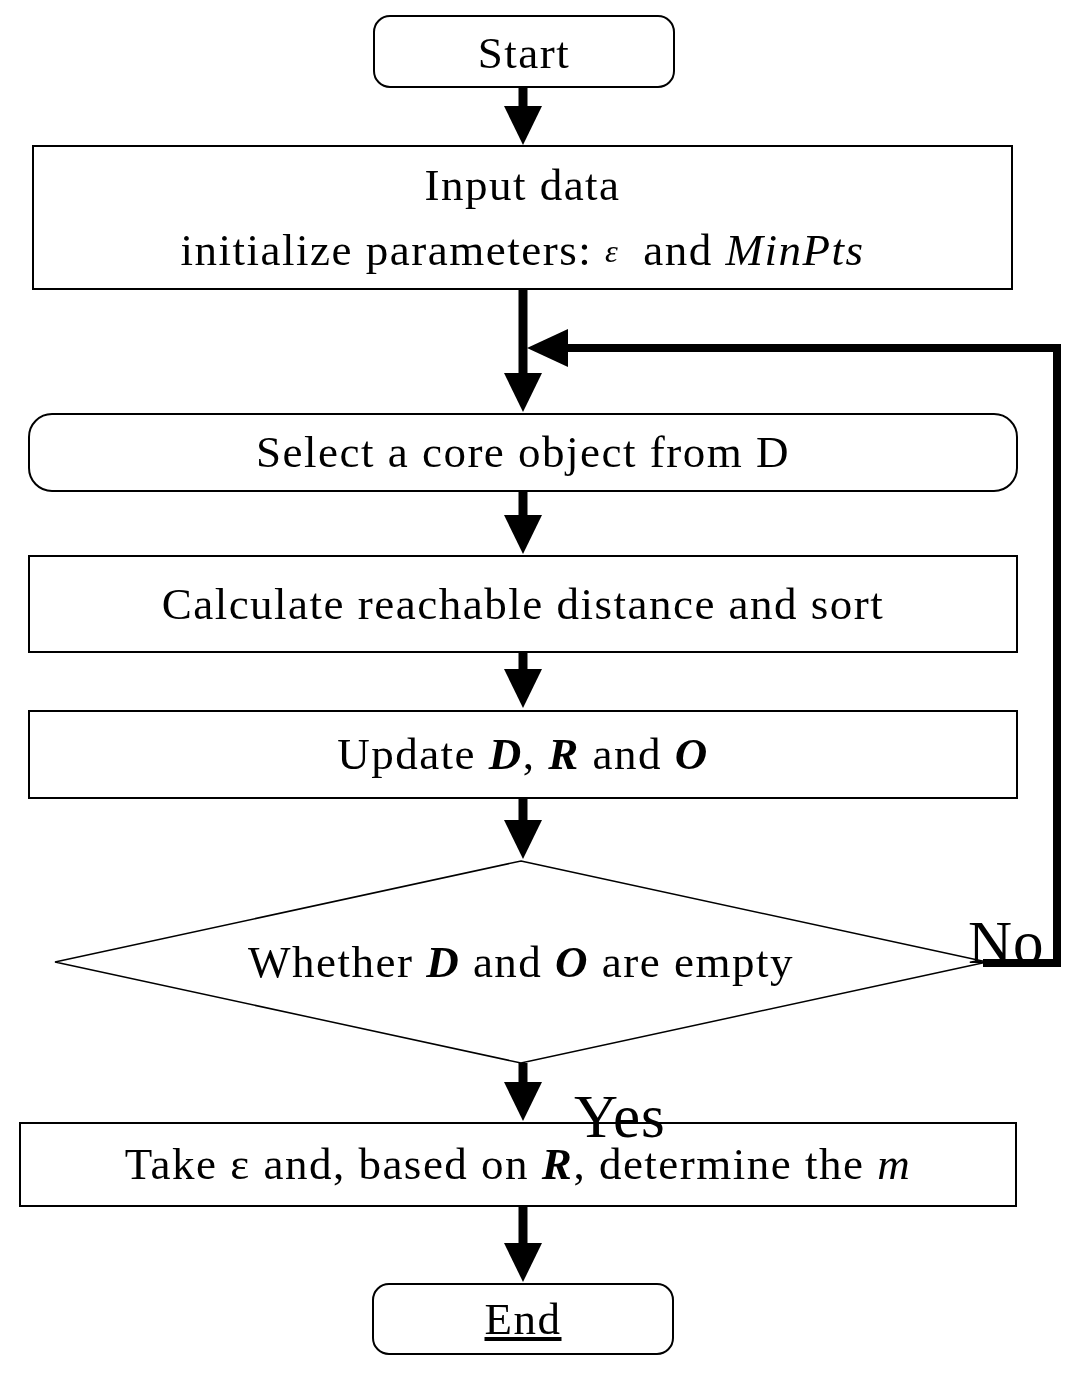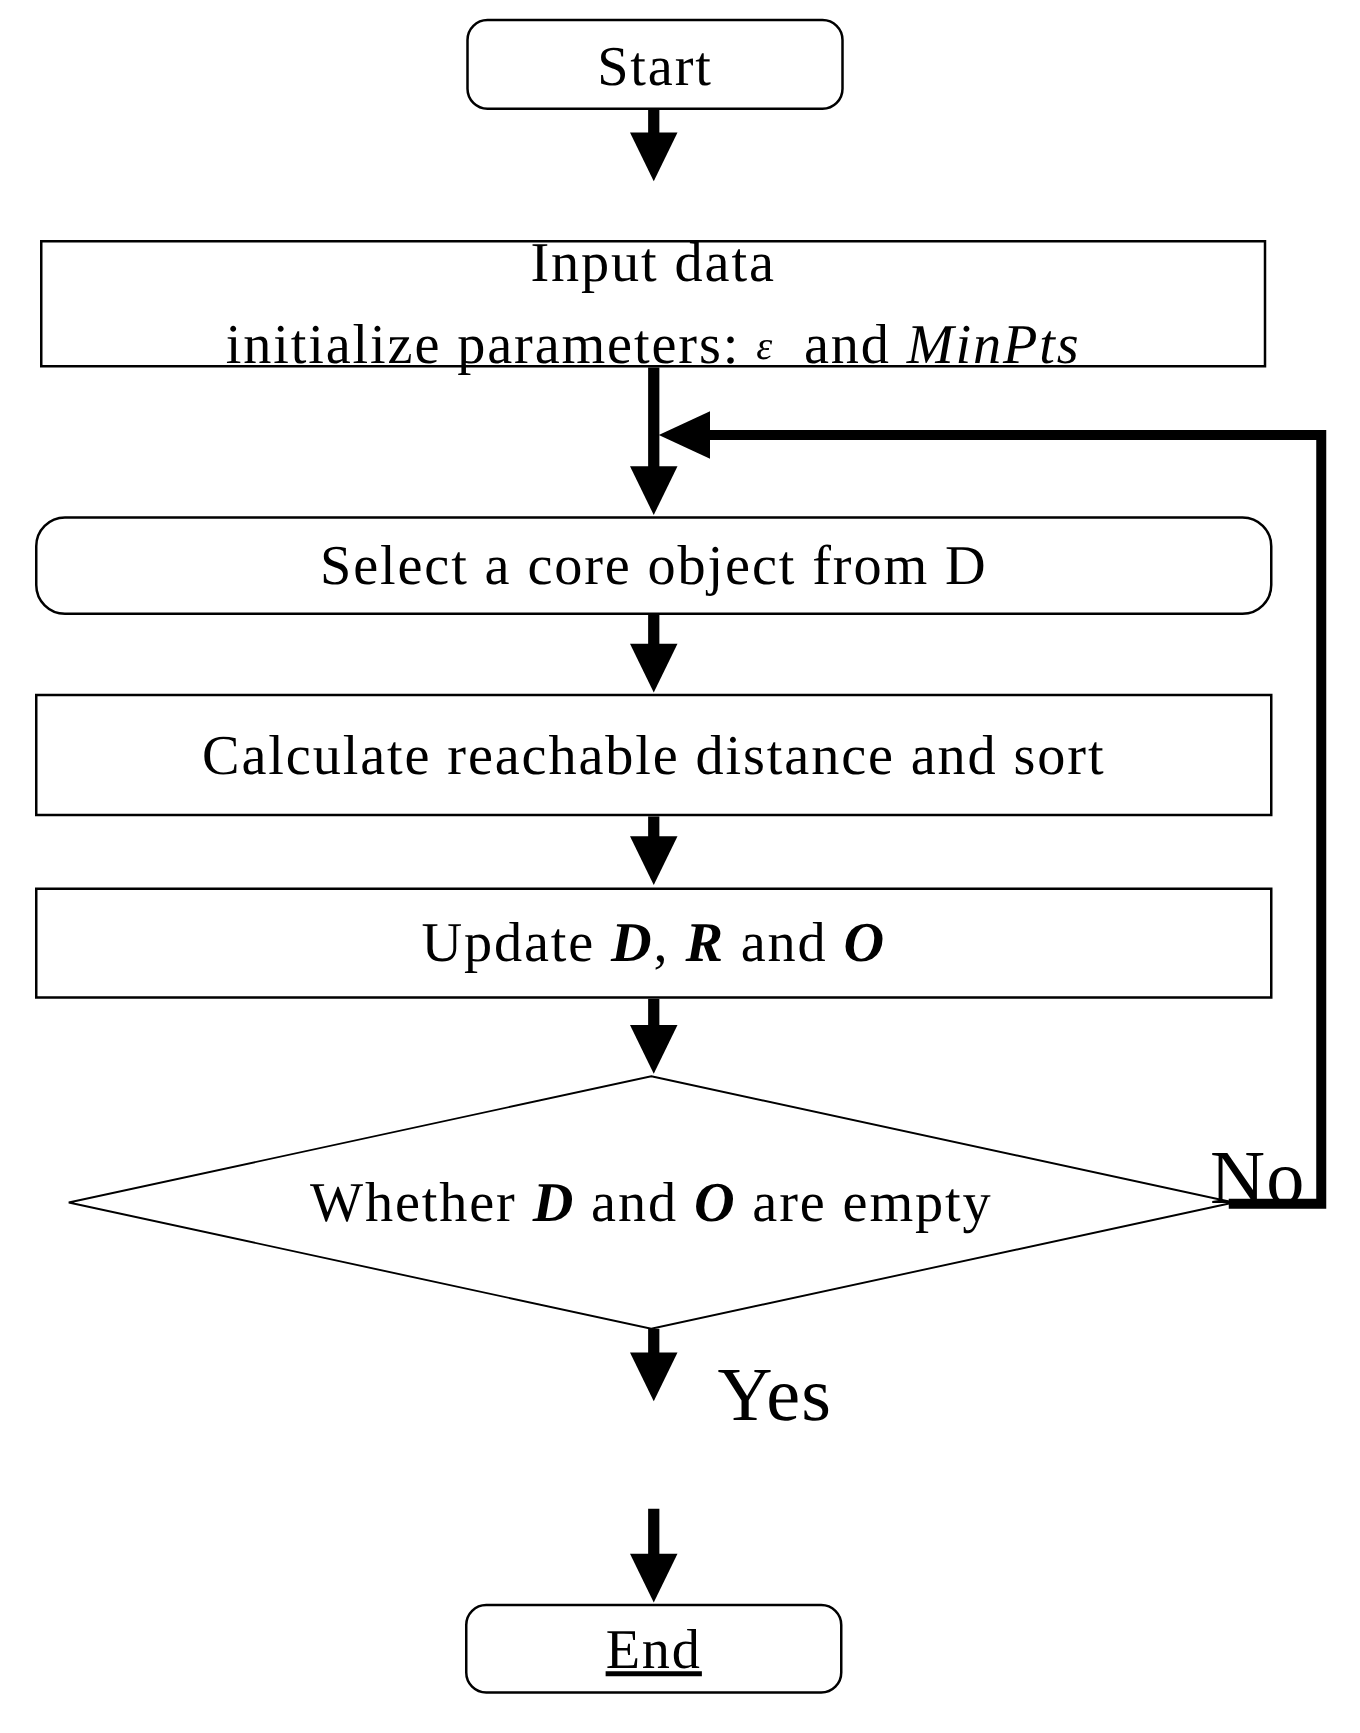--- a/index.html
+++ b/index.html
@@ -19,21 +19,21 @@
     text-align:center; font-size:45px; letter-spacing:1.5px; line-height:1.44;
     white-space:nowrap;
   }
   .node.rounded { border-radius:17px; }
   .node.naked { background:transparent; border:none; }
   .seg { white-space:pre; }
   .seg-i  { font-style:italic; }
   .seg-bi { font-style:italic; font-weight:bold; }
   .seg-eps{ font-style:italic; font-size:0.72em; position:relative; top:-3px; letter-spacing:0; }
   #n-start    { left:373px; top:15px;   width:302px; height:73px;justify-content:flex-end;  }
-  #n-input    { left:32px;  top:145px;  width:981px; height:102px;margin-top:47px; }
+  #n-input    { left:32px;  top:145px;  width:981px; height:145px; }
   #n-select   { left:28px;  top:413px;  width:990px; height:79px;border-radius:24px;  }
   #n-calc     { left:28px;  top:555px;  width:990px; height:98px;  }
   #n-update   { left:28px;  top:710px;  width:990px; height:89px;font-family:Liberation Serif, serif;  }
   #n-decision { left:151px; top:930px;  width:740px; height:64px;  }
   #n-take     { left:19px;  top:1122px; width:998px; height:85px;  }
   #n-end      { left:372px; top:1283px; width:302px; height:72px;text-decoration:underline;  }
   .edge-label { position:absolute; font-size:61px; line-height:1; letter-spacing:1px; }
   #lbl-no  { left:968px; top:912px; }
   #lbl-yes { left:574px; top:1066px;margin-top:20px; }
 </style>
@@ -89,20 +89,23 @@
     </div>
 
   <div class="node" id="n-update">
       <div class="line"><span class="seg seg-n">Update </span><span class="seg seg-bi">D</span><span class="seg seg-n">, </span><span class="seg seg-bi">R</span><span class="seg seg-n"> and </span><span class="seg seg-bi">O</span></div>
     </div>
 
   <div class="node naked" id="n-decision">
       <div class="line"><span class="seg seg-n">Whether </span><span class="seg seg-bi">D</span><span class="seg seg-n"> and </span><span class="seg seg-bi">O</span><span class="seg seg-n"> are empty</span></div>
     </div>
 
+  <div class="node" id="n-take">
+      <div class="line"><span class="seg seg-n">Take ε and, based on </span><span class="seg seg-bi">R</span><span class="seg seg-n">, determine the </span><span class="seg seg-i">m</span></div>
+    </div>
 
   <div class="node rounded" id="n-end">
       <div class="line"><span class="seg seg-n">End</span></div>
     </div>
 
   <div class="edge-label" id="lbl-no">No</div>
 
   <div class="edge-label" id="lbl-yes">Yes</div>
 
 </div>

